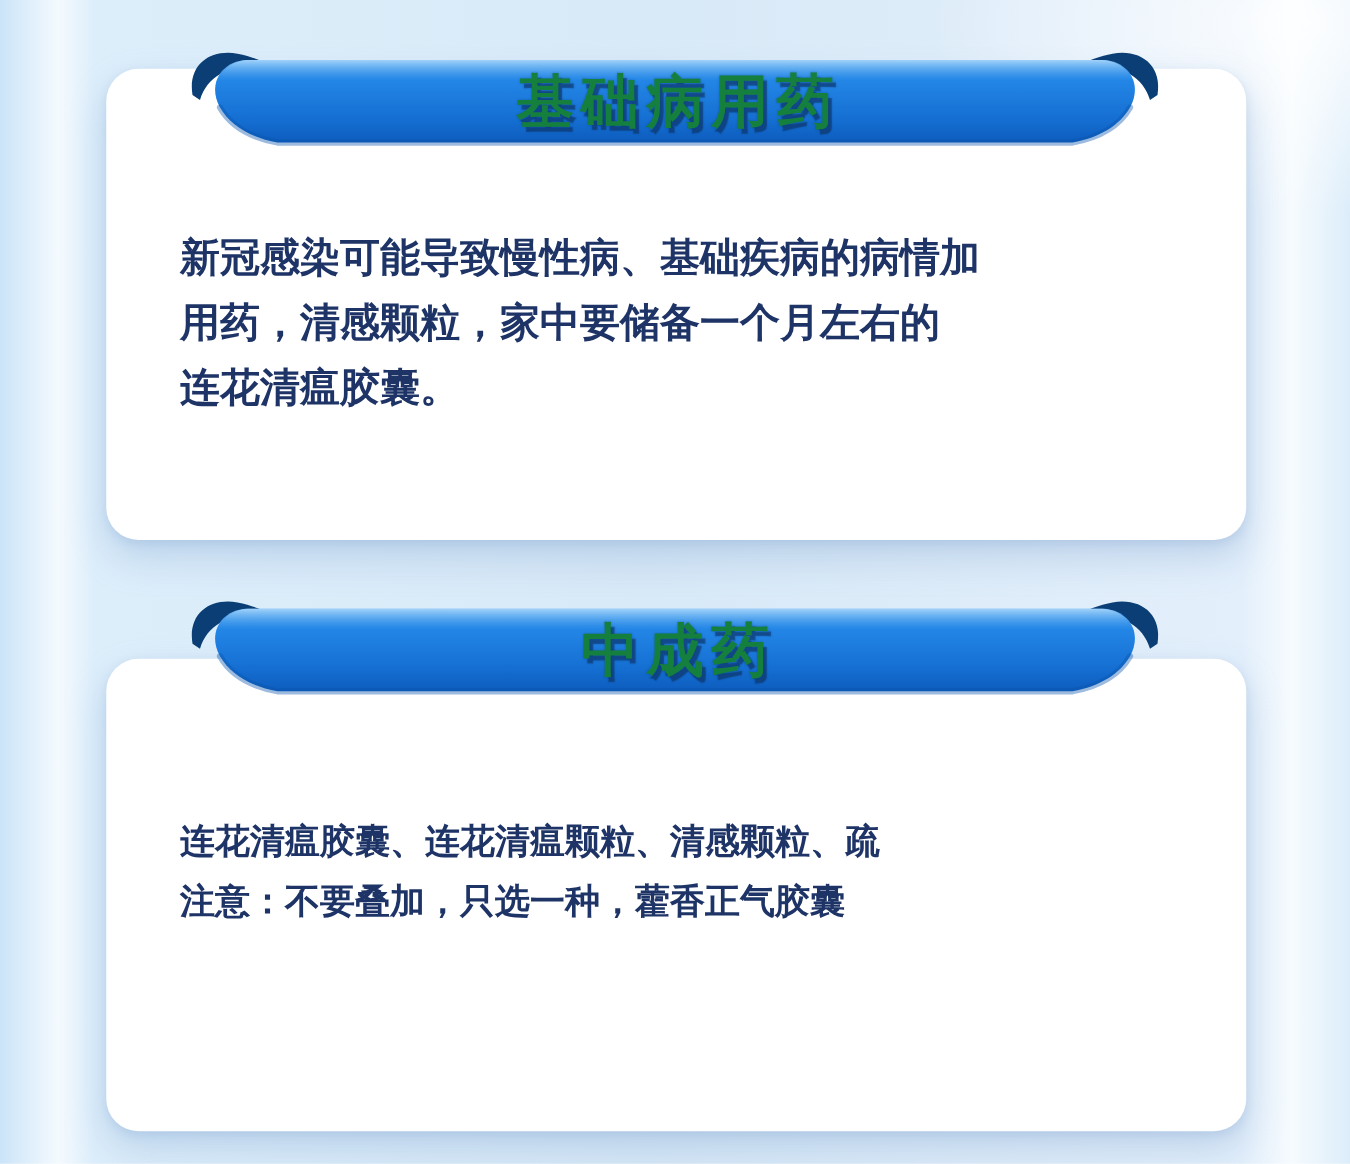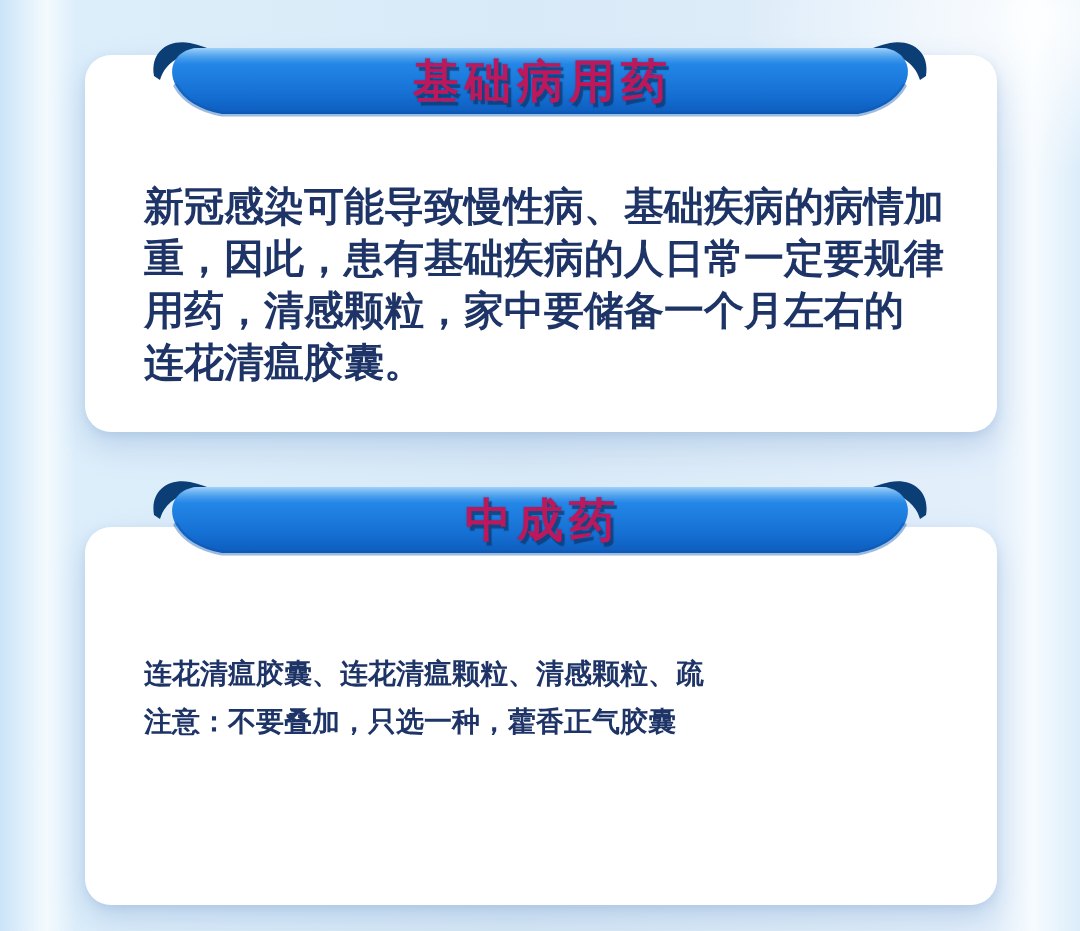--- a/index.html
+++ b/index.html
@@ -17,25 +17,25 @@
   .card-1{top:55px;height:377px;}
   .card-2{top:527px;height:378px;}
   .ribbon{position:absolute;left:150px;width:780px;height:92px;}
   .ribbon-1{top:36px;}
   .ribbon-2{top:475px;}
   .ribbon svg{position:absolute;inset:0;width:100%;height:100%;}
   .ribbon-title{
     position:absolute;left:0;right:0;top:13px;height:66px;
     display:flex;align-items:center;justify-content:center;
     font-size:46px;font-weight:900;letter-spacing:6px;padding-left:6px;
-    color:#be185d;
+    color:#15803d;
     text-shadow:3px 4px 1px rgba(13,51,102,.70),0 0 2px rgba(10,40,80,.35);
   }
   .body-text{position:absolute;left:144px;width:812px;color:#1e3467;}
-  .text-1{top:180px;font-size:40px;line-height:52px;font-weight:700;}
+  .text-1{top:180px;font-size:32px;line-height:52px;font-weight:700;}
   .text-2{top:652px;font-size:28px;line-height:48px;font-weight:700;font-family:Liberation Mono, monospace;}
   .line{white-space:nowrap;}
   .note{font-weight:900;}
 </style>
 </head>
 <body>
 
 <svg width="0" height="0" style="position:absolute">
   <defs>
     <linearGradient id="bandGrad" x1="0" y1="0" x2="0" y2="1">
@@ -61,21 +61,20 @@
       <path d="M776,40 C780,16 762,3 740,7 C730,9 722,12 716,15 L722,17 C746,16 764,24 770,44 Z" fill="#0b3e74"></path>
       <path d="M46,12 L734,12 C754,14 764,32 754,50 C746,64 730,74 708,78 L72,78 C50,74 34,64 26,50 C16,32 26,14 46,12 Z" fill="url(#bandGrad)"></path>
       <path d="M48,12 L732,12 C744,13 752,19 754,26 L26,26 C28,19 36,13 48,12 Z" fill="url(#lipGrad)" opacity="0.9"></path>
       <path d="M26,50 C34,64 50,74 72,78 L708,78 C730,74 746,64 754,50" fill="none" stroke="#0a55ad" stroke-width="5" opacity="0.4" stroke-linecap="round"></path>
     </svg>
     <div class="ribbon-title">基础病用药</div>
   </div>
 
   <div class="body-text text-1">
     <div class="line">新冠感染可能导致慢性病、基础疾病的病情加</div>
-    <div class="line">重，因此，患有基础疾病的人日常一定要规律</div>
     <div class="line">用药，清感颗粒，家中要储备一个月左右的</div>
     <div class="line">连花清瘟胶囊。</div>
   </div>
 
   <section class="card card-2"></section>
 
   <div class="ribbon ribbon-2">
     <svg viewBox="0 0 780 92" preserveAspectRatio="none">
       <path d="M4,40 C0,16 18,3 40,7 C50,9 58,12 64,15 L58,17 C34,16 16,24 10,44 Z" fill="#0b3e74"></path>
       <path d="M776,40 C780,16 762,3 740,7 C730,9 722,12 716,15 L722,17 C746,16 764,24 770,44 Z" fill="#0b3e74"></path>

